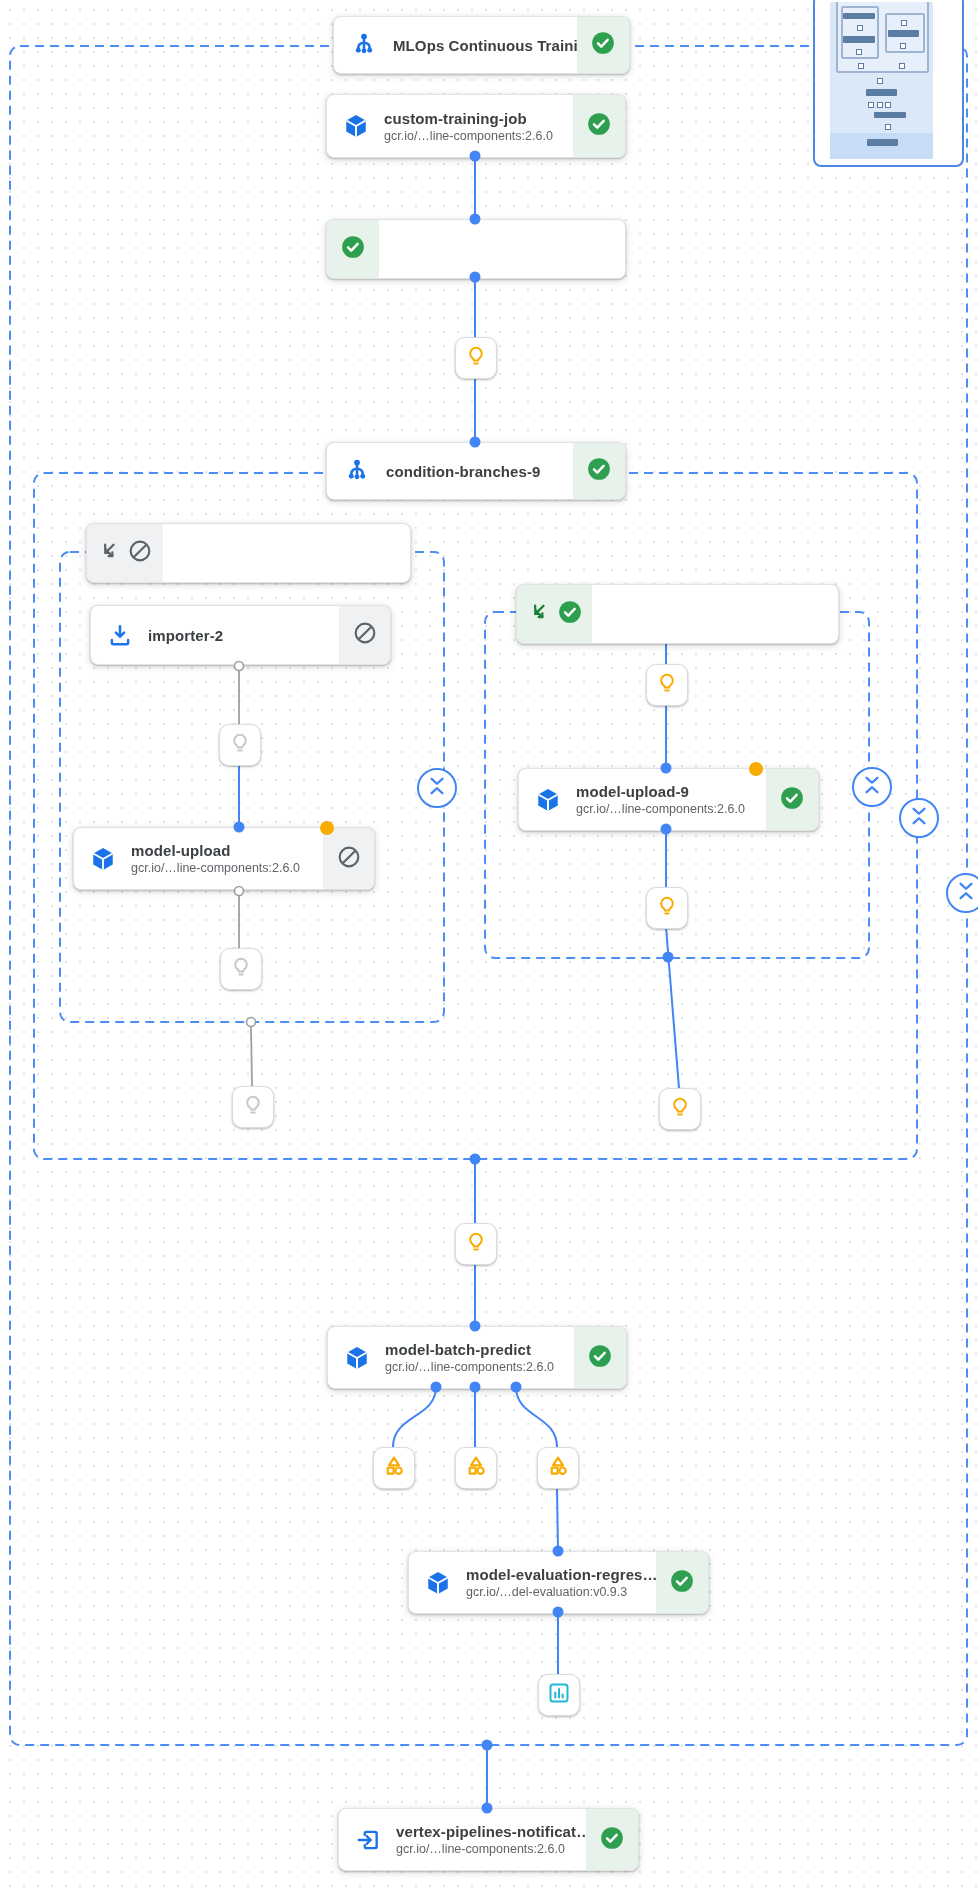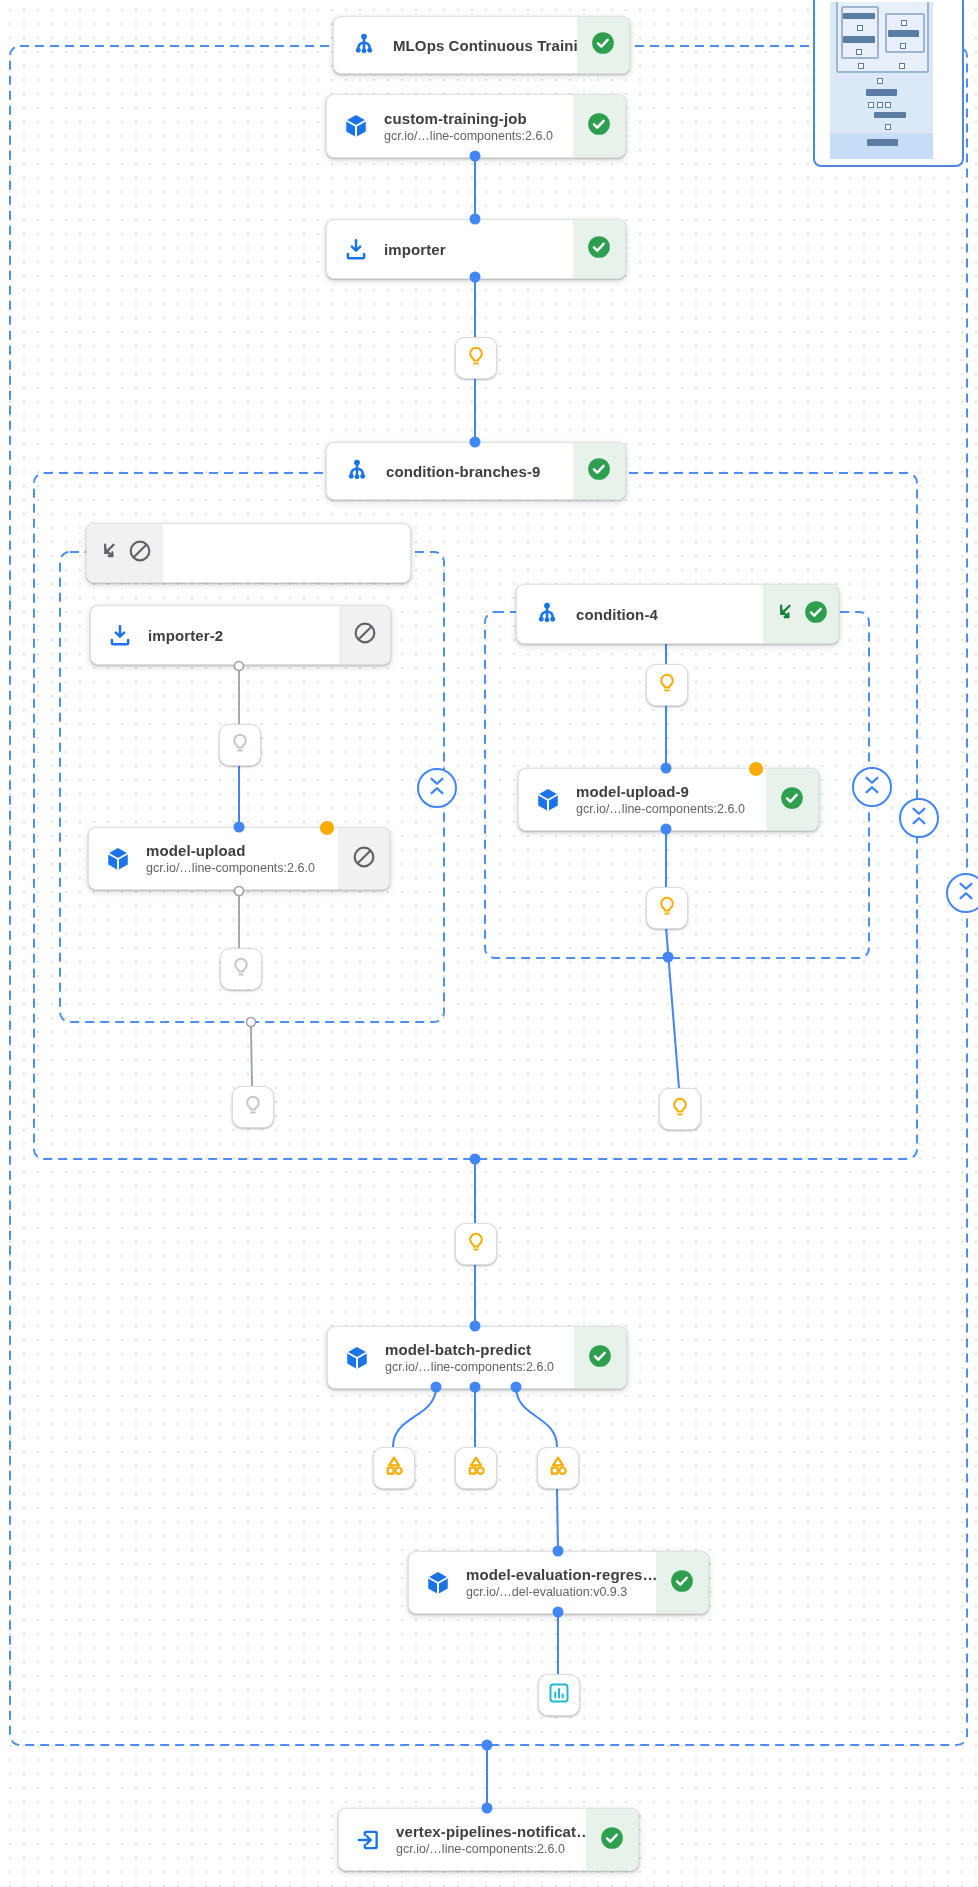--- a/index.html
+++ b/index.html
@@ -216,34 +216,20 @@
     </div>
     <div class="nstatus green" style="width:52px">
       <span><svg width="26" height="26" viewBox="0 0 24 24">
             <circle cx="12" cy="12" r="10" fill="#2e9e4f"></circle>
             <path d="M7.4 12.3l3 3 5.9-6.2" fill="none" stroke="#fff" stroke-width="2.3" stroke-linecap="round" stroke-linejoin="round"></path>
           </svg></span>
     </div>
   </div>
 
   <div class="node" style="left:326px;top:219px;width:298px;height:58px">
-    <div class="node-main">
-      <span class="nicon">
-          <svg width="26" height="26" viewBox="0 0 24 24">
-            <g stroke="#1a73e8" stroke-width="2.3" fill="none" stroke-linecap="round" stroke-linejoin="round">
-              <path d="M12 4v9"></path>
-              <path d="M8.2 9.8L12 13.6l3.8-3.8"></path>
-              <path d="M4.5 16.5v2.6c0 .8.6 1.4 1.4 1.4h12.2c.8 0 1.4-.6 1.4-1.4v-2.6"></path>
-            </g>
-          </svg>
-        </span>
-      <div class="ntext">
-          <div class="ntitle">importer</div>
-        </div>
-    </div>
     <div class="nstatus green" style="width:52px">
       <span><svg width="26" height="26" viewBox="0 0 24 24">
             <circle cx="12" cy="12" r="10" fill="#2e9e4f"></circle>
             <path d="M7.4 12.3l3 3 5.9-6.2" fill="none" stroke="#fff" stroke-width="2.3" stroke-linecap="round" stroke-linejoin="round"></path>
           </svg></span>
     </div>
   </div>
 
   <div class="node" style="left:326px;top:442px;width:298px;height:56px">
     <div class="node-main">
@@ -306,21 +292,21 @@
         </div>
     </div>
     <div class="nstatus gray" style="width:51px">
       <span><svg width="26" height="26" viewBox="0 0 24 24">
             <circle cx="12" cy="12" r="8.6" fill="none" stroke="#5f6368" stroke-width="2"></circle>
             <path d="M5.9 18.1L18.1 5.9" stroke="#5f6368" stroke-width="2"></path>
           </svg></span>
     </div>
   </div>
 
-  <div class="node" style="left:88px;top:827px;width:300px;height:61px">
+  <div class="node" style="left:73px;top:827px;width:300px;height:61px">
     <div class="node-main">
       <span class="nicon">
           <svg width="26" height="26" viewBox="0 0 24 24">
             <path fill="#1a73e8" d="M12 1.8L21 6.9v10.2L12 22.2 3 17.1V6.9z"></path>
             <path stroke="#fff" stroke-width="1.8" fill="none" d="M12 12v10M12 12L3 6.9M12 12l9-5.1"></path>
           </svg>
         </span>
       <div class="ntext">
         <div class="ntitle">model-upload</div>
         <div class="nsub">gcr.io/…line-components:2.6.0</div>
@@ -328,39 +314,20 @@
     </div>
     <div class="nstatus gray" style="width:51px">
       <span><svg width="26" height="26" viewBox="0 0 24 24">
             <circle cx="12" cy="12" r="8.6" fill="none" stroke="#5f6368" stroke-width="2"></circle>
             <path d="M5.9 18.1L18.1 5.9" stroke="#5f6368" stroke-width="2"></path>
           </svg></span>
     </div>
   </div>
 
   <div class="node" style="left:516px;top:584px;width:321px;height:58px">
-    <div class="node-main">
-      <span class="nicon">
-          <svg width="28" height="28" viewBox="0 0 24 24">
-            <g fill="none" stroke="#1a73e8" stroke-width="2.2" stroke-linecap="round">
-              <path d="M12 6v4"></path>
-              <path d="M12 10c-3.3.2-4.7 1.7-4.9 4.2"></path>
-              <path d="M12 10c3.3.2 4.7 1.7 4.9 4.2"></path>
-              <path d="M12 10v4.8"></path>
-            </g>
-            <circle cx="12" cy="4.8" r="2.5" fill="#1a73e8"></circle>
-            <circle cx="7.1" cy="16.5" r="2.1" fill="#1a73e8"></circle>
-            <circle cx="12" cy="17" r="2.1" fill="#1a73e8"></circle>
-            <circle cx="16.9" cy="16.5" r="2.1" fill="#1a73e8"></circle>
-          </svg>
-        </span>
-      <div class="ntext">
-          <div class="ntitle">condition-4</div>
-        </div>
-    </div>
     <div class="nstatus green" style="width:75px">
       <span><svg width="24" height="24" viewBox="0 0 20 20">
             <g fill="none" stroke="#188038" stroke-width="1.9" stroke-linecap="round" stroke-linejoin="round">
               <path d="M13.8 4.8L7 11.6"></path>
               <path d="M7 11.6v-3.2M7 11.6h3.2"></path>
               <path d="M6.8 4.8v2.4c0 1.6.7 2.6 1.9 3.6l4.1 3.4"></path>
               <path d="M12.8 14.2h-3.1M12.8 14.2v-3.1"></path>
             </g>
           </svg></span>
       <span><svg width="26" height="26" viewBox="0 0 24 24">

